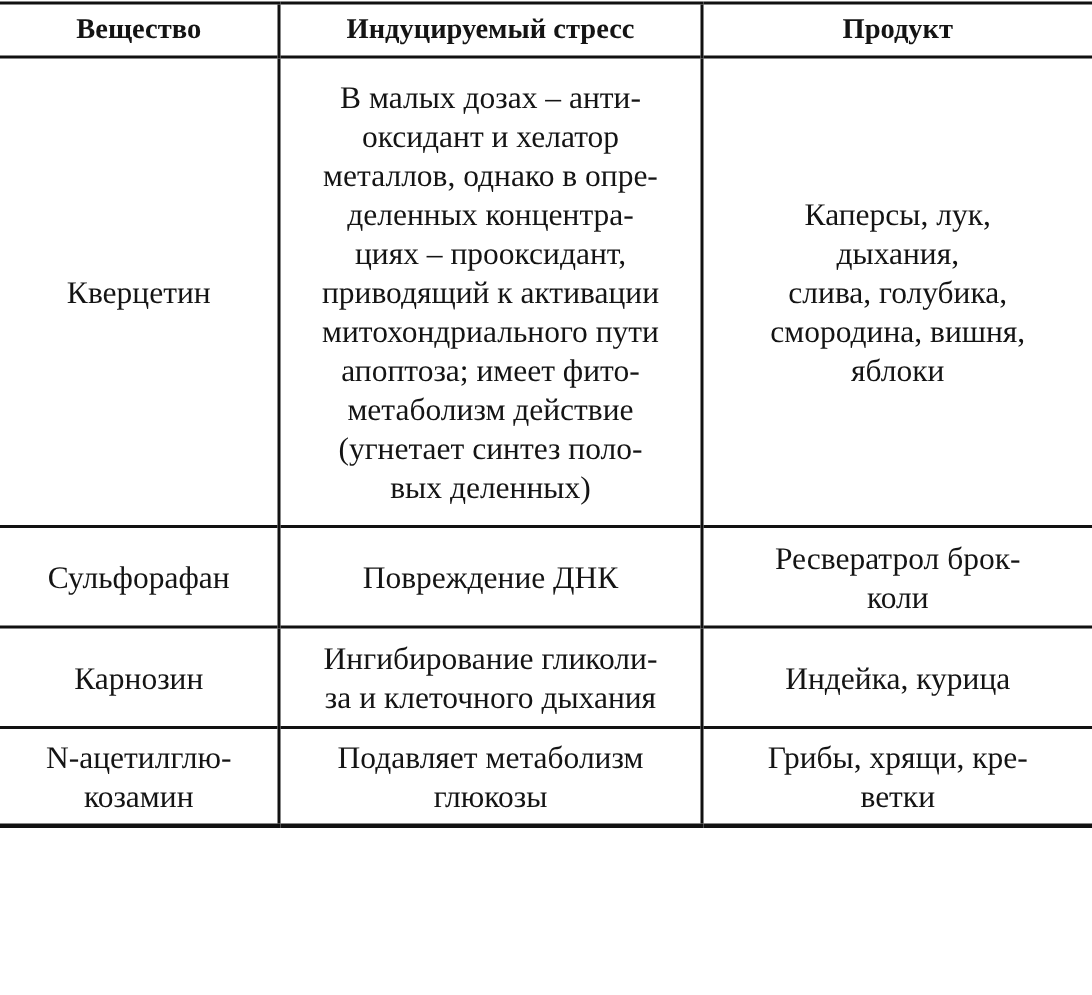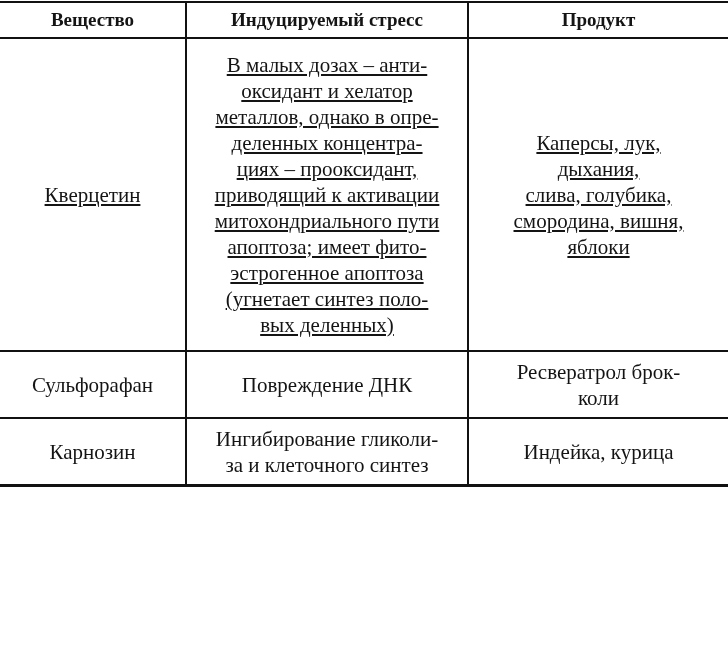--- a/index.html
+++ b/index.html
@@ -44,21 +44,21 @@
     .t thead th {
       border-top: 2px solid #111;
       font-weight: bold;
       font-size: 19px;
       height: 34px;
     }
     .t tbody tr:last-child td {
       border-bottom: 3px solid #111;
     }
     .t td .ln { display: block; }
-    tr.r0 td { height: 311px; text-decoration: underline; }
+    tr.r0 td { height: 311px; }
     tr.r1 td { height: 65px; }
     tr.r2 td { height: 37px; }
     tr.r3 td { height: 63px; }
     tr.r4 td { height: 65px; }
     tr.r5 td { height: 63px; }
   </style>
 </head>
 <body>
 
 <div class="doc">
@@ -82,21 +82,21 @@
         </td>
         <td>
           <span class="ln">В малых дозах – анти-</span>
           <span class="ln">оксидант и хелатор</span>
           <span class="ln">металлов, однако в опре-</span>
           <span class="ln">деленных концентра-</span>
           <span class="ln">циях – прооксидант,</span>
           <span class="ln">приводящий к активации</span>
           <span class="ln">митохондриального пути</span>
           <span class="ln">апоптоза; имеет фито-</span>
-          <span class="ln">эстрогенное апоптоза</span>
+          <span class="ln">метаболизм действие</span>
           <span class="ln">(угнетает синтез поло-</span>
           <span class="ln">вых деленных)</span>
         </td>
         <td>
           <span class="ln">Каперсы, лук, дыхания,</span>
           <span class="ln">слива, голубика,</span>
           <span class="ln">смородина, вишня,</span>
           <span class="ln">яблоки</span>
         </td>
       </tr>
@@ -111,21 +111,35 @@
           <span class="ln">Ресвератрол брок-</span>
           <span class="ln">коли</span>
         </td>
       </tr>
       <tr class="r4">
         <td>
           <span class="ln">Карнозин</span>
         </td>
         <td>
           <span class="ln">Ингибирование гликоли-</span>
-          <span class="ln">за и клеточного синтез</span>
+          <span class="ln">за и клеточного дыхания</span>
         </td>
         <td>
           <span class="ln">Индейка, курица</span>
+        </td>
+      </tr>
+      <tr class="r5">
+        <td>
+          <span class="ln">N-ацетилглю-</span>
+          <span class="ln">козамин</span>
+        </td>
+        <td>
+          <span class="ln">Подавляет метаболизм</span>
+          <span class="ln">глюкозы</span>
+        </td>
+        <td>
+          <span class="ln">Грибы, хрящи, кре-</span>
+          <span class="ln">ветки</span>
         </td>
       </tr>
     </tbody>
   </table>
 </div>
 
 </body></html>

